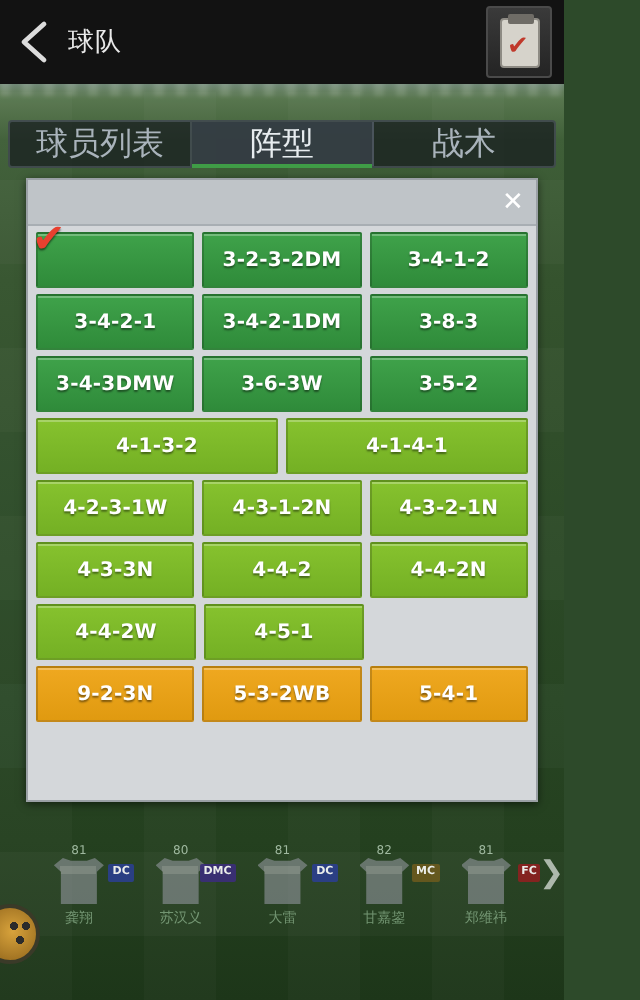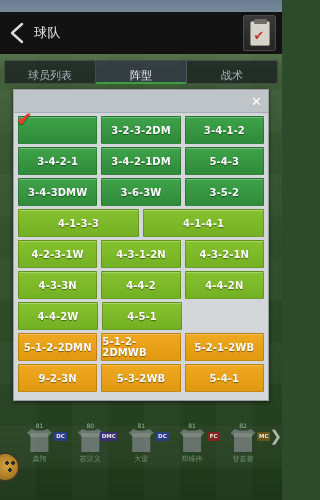--- a/index.html
+++ b/index.html
@@ -35,21 +35,21 @@
     background:
       repeating-linear-gradient(90deg,
         rgba(210,215,220,.30) 0px, rgba(210,215,220,.30) 5px,
         rgba(140,150,160,.22) 5px, rgba(140,150,160,.22) 11px);
     filter: blur(1px);
     opacity: .75;
   }
 
   
   #header {
-    position: absolute; top: 12px; left: 0; right: 0; height: 42px;
+    position: absolute; top: 0; left: 0; right: 0; height: 42px;
     background: #121212;
     display: flex; align-items: center;
     z-index: 20;
   }
   #back-arrow {
     width: 34px; height: 42px;
     display: flex; align-items: center; justify-content: center;
     cursor: pointer;
   }
   #back-arrow svg { display: block; }
@@ -94,21 +94,21 @@
     display: flex;
     z-index: 18;
     background: rgba(22,26,30,0.72);
     border: 1px solid rgba(90,100,110,0.55);
     border-radius: 2px;
   }
   .tab {
     flex: 1 1 0;
     display: flex; align-items: flex-end; justify-content: center;
     color: #a9b3bb;
-    font-size: 11px;
+    font-size: 16px;
     cursor: pointer;
     position: relative;
     border-right: 1px solid rgba(95,105,115,0.5);
   }
   .tab:last-child { border-right: none; }
   .tab.active { color: #e7ecef; background: rgba(55,65,72,0.85); }
   .tab.active::after {
     content: "";
     position: absolute; left: 0; right: 0; bottom: -1px; height: 2px;
     background: #3f9c46;
@@ -321,37 +321,37 @@
         </div>
       </div>
       <div class="grid-row">
         <div class="cell g-dark">
           <span>3-4-2-1</span>
         </div>
         <div class="cell g-dark">
           <span>3-4-2-1DM</span>
         </div>
         <div class="cell g-dark">
-          <span>5-4-3</span>
+          <span>3-8-3</span>
         </div>
       </div>
       <div class="grid-row">
         <div class="cell g-dark">
           <span>3-4-3DMW</span>
         </div>
         <div class="cell g-dark">
           <span>3-6-3W</span>
         </div>
         <div class="cell g-dark">
           <span>3-5-2</span>
         </div>
       </div>
       <div class="grid-row">
         <div class="cell g-light">
-          <span>4-1-3-3</span>
+          <span>4-1-3-2</span>
         </div>
         <div class="cell g-light">
           <span>4-1-4-1</span>
         </div>
       </div>
       <div class="grid-row">
         <div class="cell g-light">
           <span>4-2-3-1W</span>
         </div>
         <div class="cell g-light">
@@ -373,31 +373,20 @@
         </div>
       </div>
       <div class="grid-row">
         <div class="cell g-light">
           <span>4-4-2W</span>
         </div>
         <div class="cell g-light">
           <span>4-5-1</span>
         </div>
         <div class="cell empty"></div>
-      </div>
-      <div class="grid-row">
-        <div class="cell g-amber">
-          <span>5-1-2-2DMN</span>
-        </div>
-        <div class="cell g-amber">
-          <span>5-1-2-2DMWB</span>
-        </div>
-        <div class="cell g-amber">
-          <span>5-2-1-2WB</span>
-        </div>
       </div>
       <div class="grid-row">
         <div class="cell g-amber">
           <span>9-2-3N</span>
         </div>
         <div class="cell g-amber">
           <span>5-3-2WB</span>
         </div>
         <div class="cell g-amber">
           <span>5-4-1</span>
@@ -426,32 +415,32 @@
     </div>
     <div class="player">
       <div class="rating">81</div>
       <div class="jersey">
         <div class="band"></div>
       </div>
       <div class="pos-badge pos-DC">DC</div>
       <div class="pname">大雷</div>
     </div>
     <div class="player">
+      <div class="rating">82</div>
+      <div class="jersey">
+        <div class="band"></div>
+      </div>
+      <div class="pos-badge pos-MC">MC</div>
+      <div class="pname">甘嘉鋆</div>
+    </div>
+    <div class="player">
       <div class="rating">81</div>
       <div class="jersey">
         <div class="band"></div>
       </div>
       <div class="pos-badge pos-FC">FC</div>
       <div class="pname">郑维祎</div>
     </div>
-    <div class="player">
-      <div class="rating">82</div>
-      <div class="jersey">
-        <div class="band"></div>
-      </div>
-      <div class="pos-badge pos-MC">MC</div>
-      <div class="pname">甘嘉鋆</div>
-    </div>
     <div id="bench-next">❯</div>
 </div>
 <div id="coach-badge">
   <div class="dots"></div>
 </div>
 
 </body></html>

